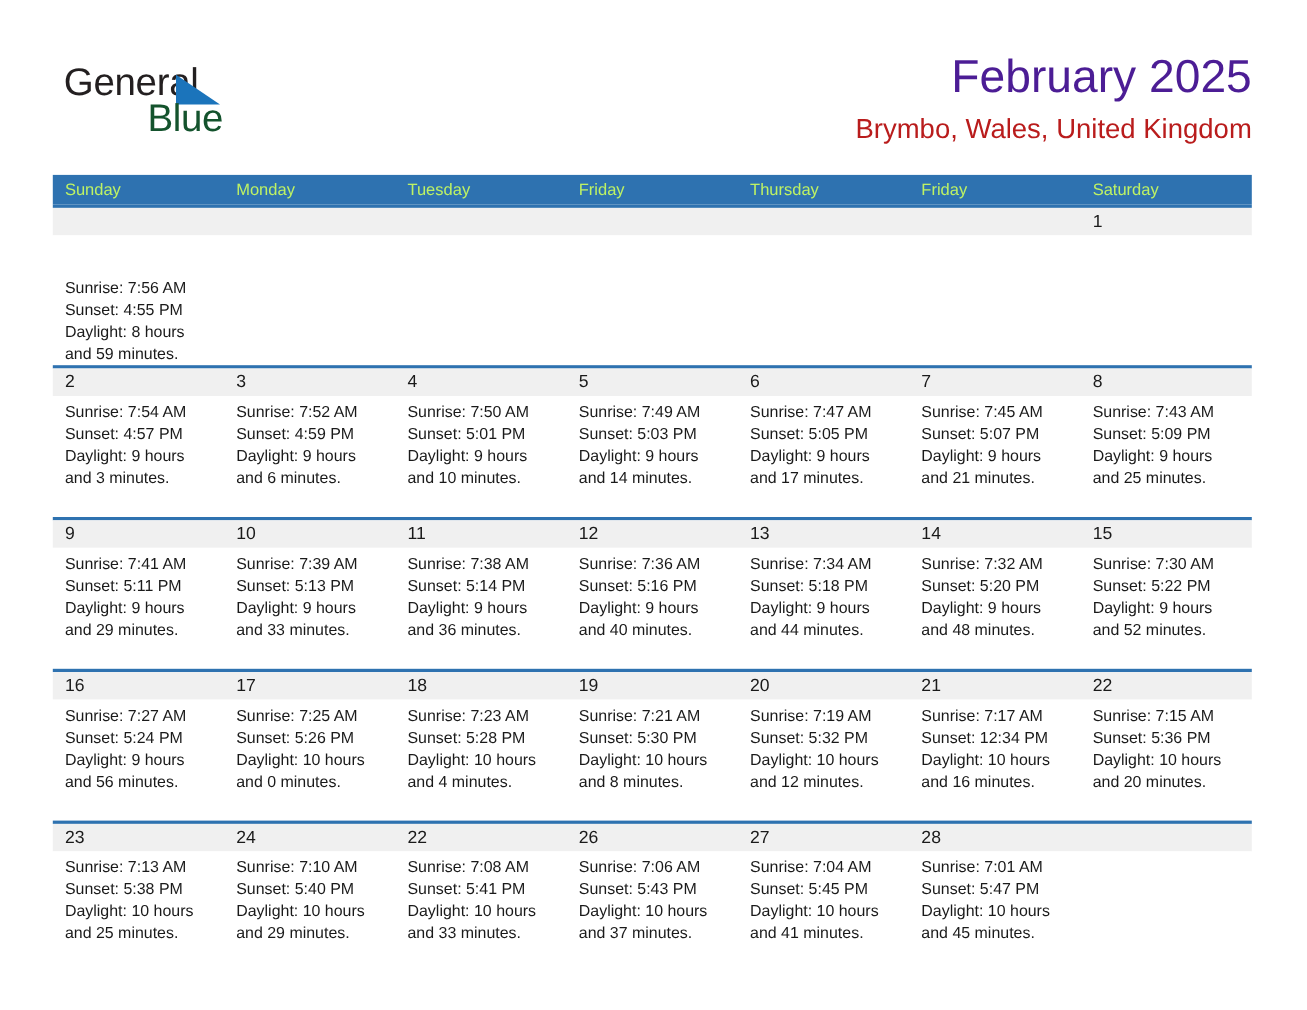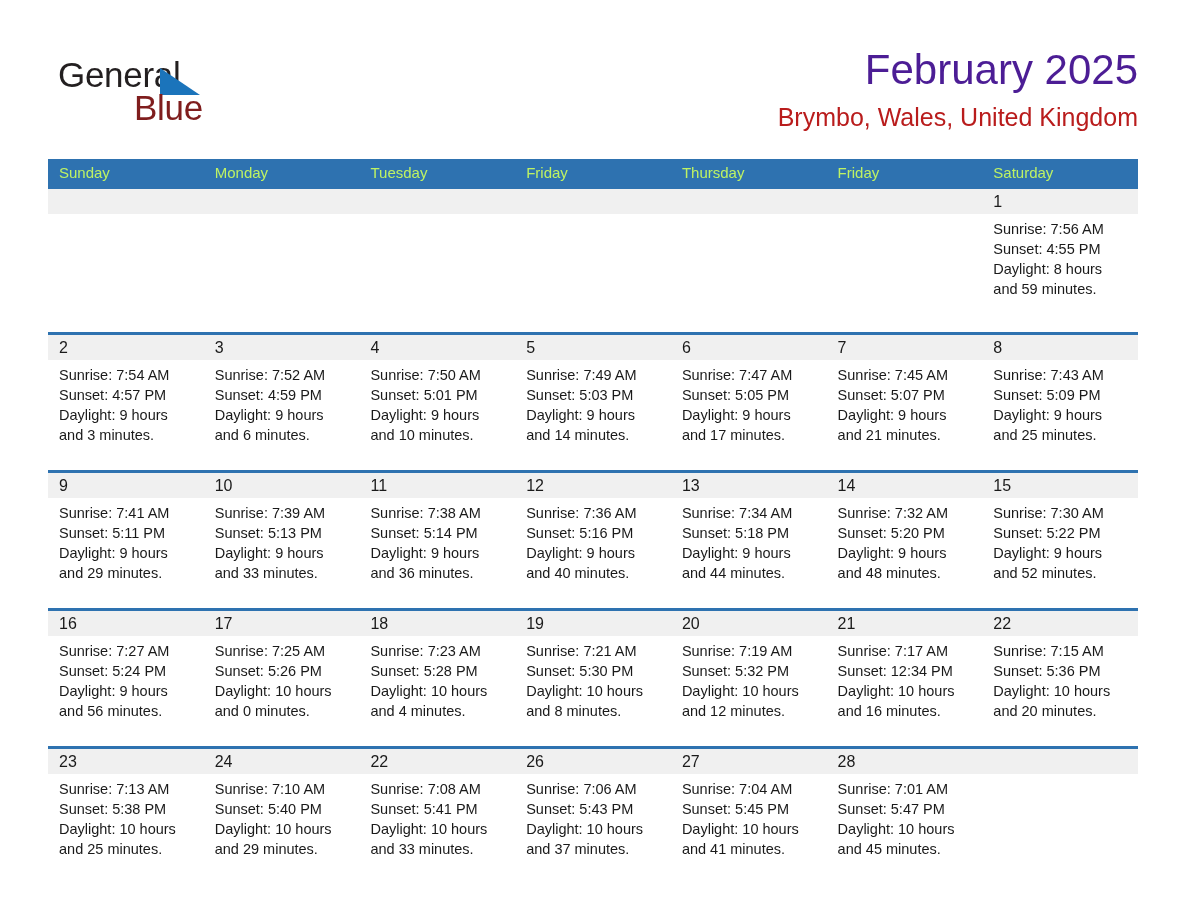--- a/index.html
+++ b/index.html
@@ -42,21 +42,21 @@
     left: 102px; top: 12px;
     width: 0; height: 0;
     border-left: 40px solid #1b74bb;
     border-top: 27px solid transparent;
   }
   .logo-blue {
     position: absolute;
     left: 76px; top: 33px;
     font-size: 35px;
     letter-spacing: -0.3px;
-    color: #7f1d1d;
+    color: #14532d;
     line-height: 38px;
   }
   .title-block {
     position: absolute;
     right: 0; top: 0;
     text-align: right;
   }
   .cal-title {
     font-size: 42px;
     font-weight: normal;
@@ -98,21 +98,21 @@
   .week-datebar {
     display: flex;
     background: #f0f0f0;
     height: 25px;
   }
   .week-body {
     display: flex;
     background: #ffffff;
     min-height: 110px;
   }
-  .week.tall .week-body { min-height: 118px; }
+  .week.tall .week-body { min-height: 118px; flex-direction: column; }
   .daynum {
     flex: 1 1 0;
     font-size: 16px;
     color: #1a1a1a;
     line-height: 25px;
     padding-left: 11px;
   }
   .daycell {
     flex: 1 1 0;
     padding: 5px 8px 0 11px;

